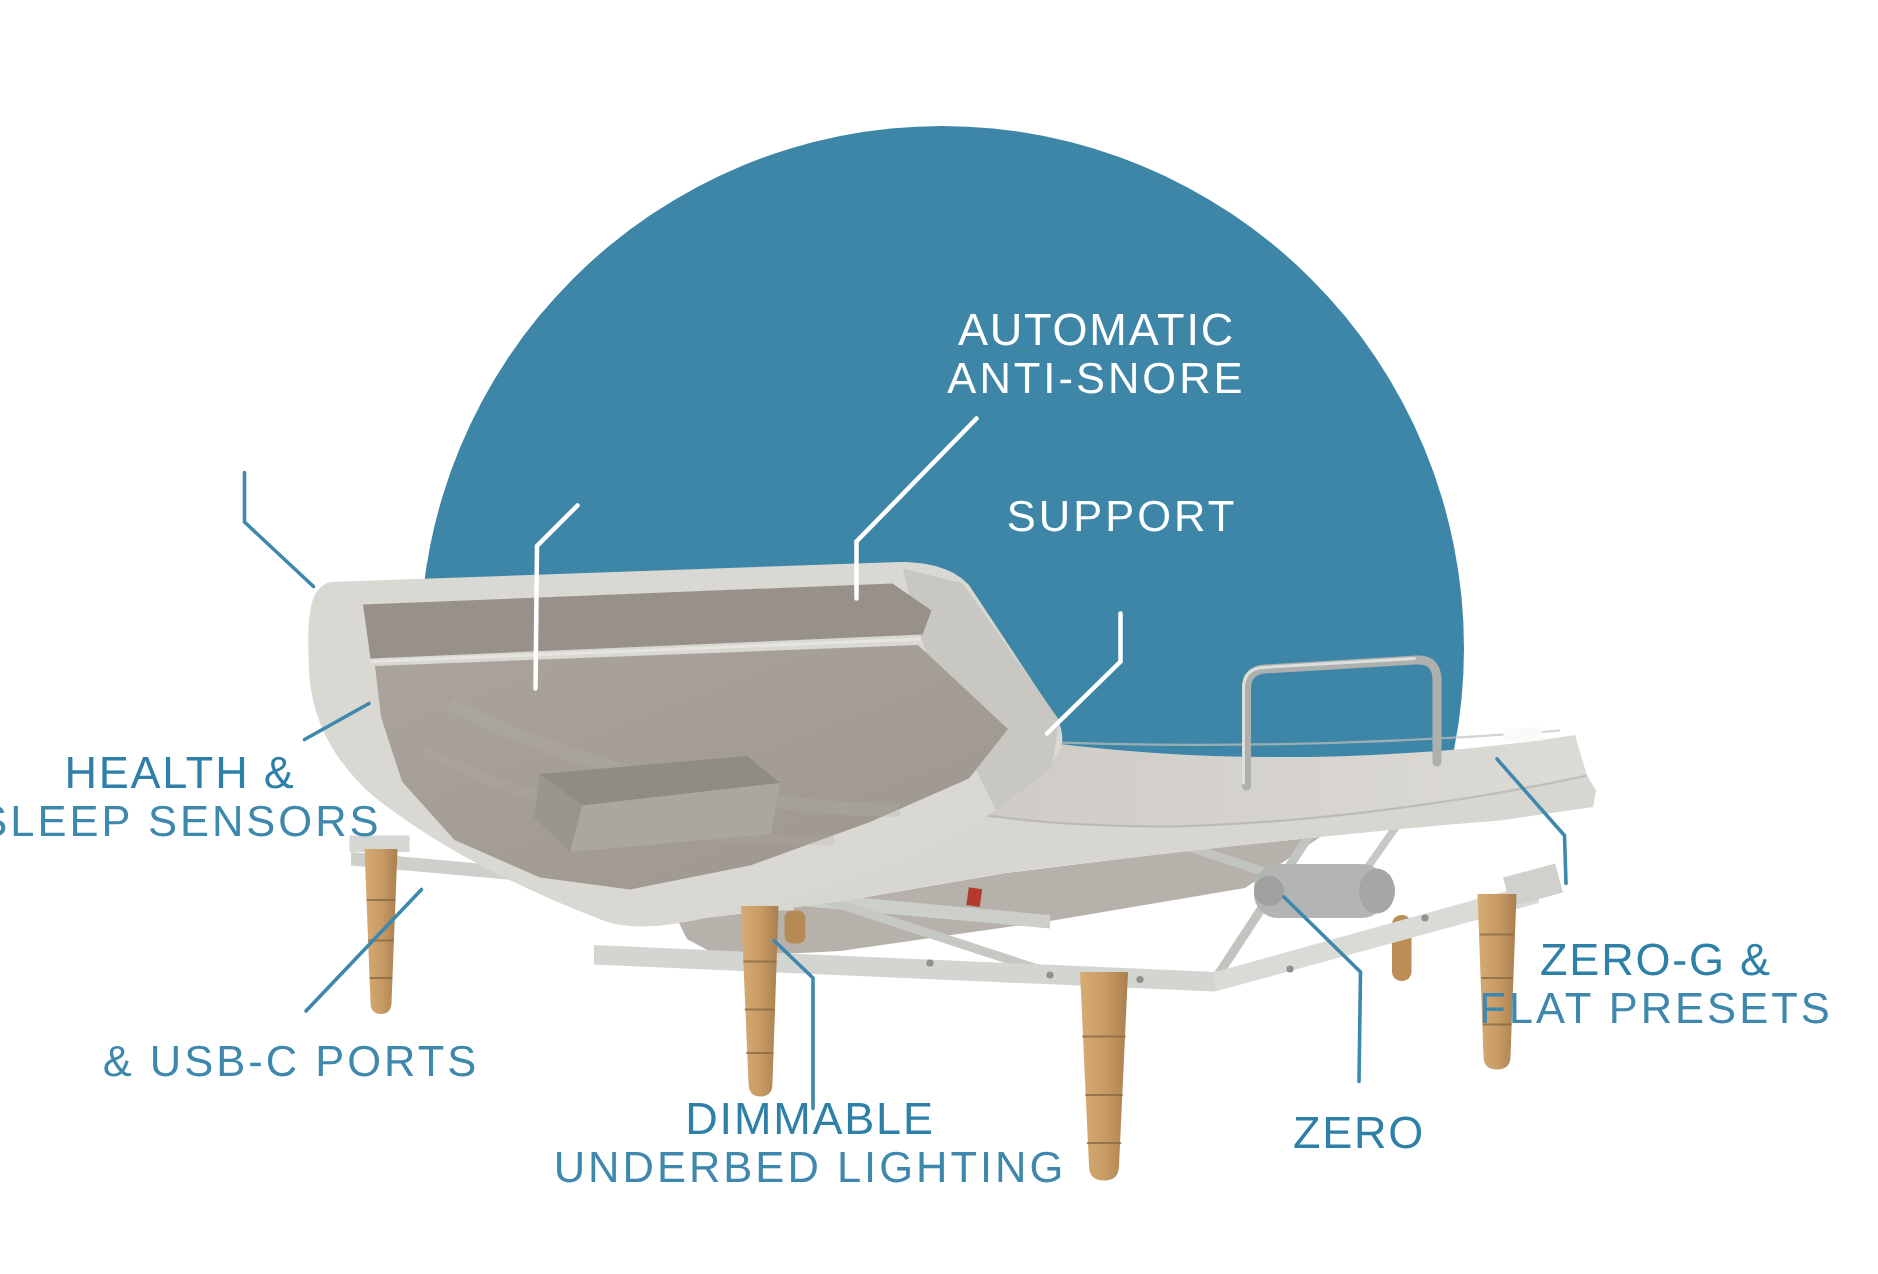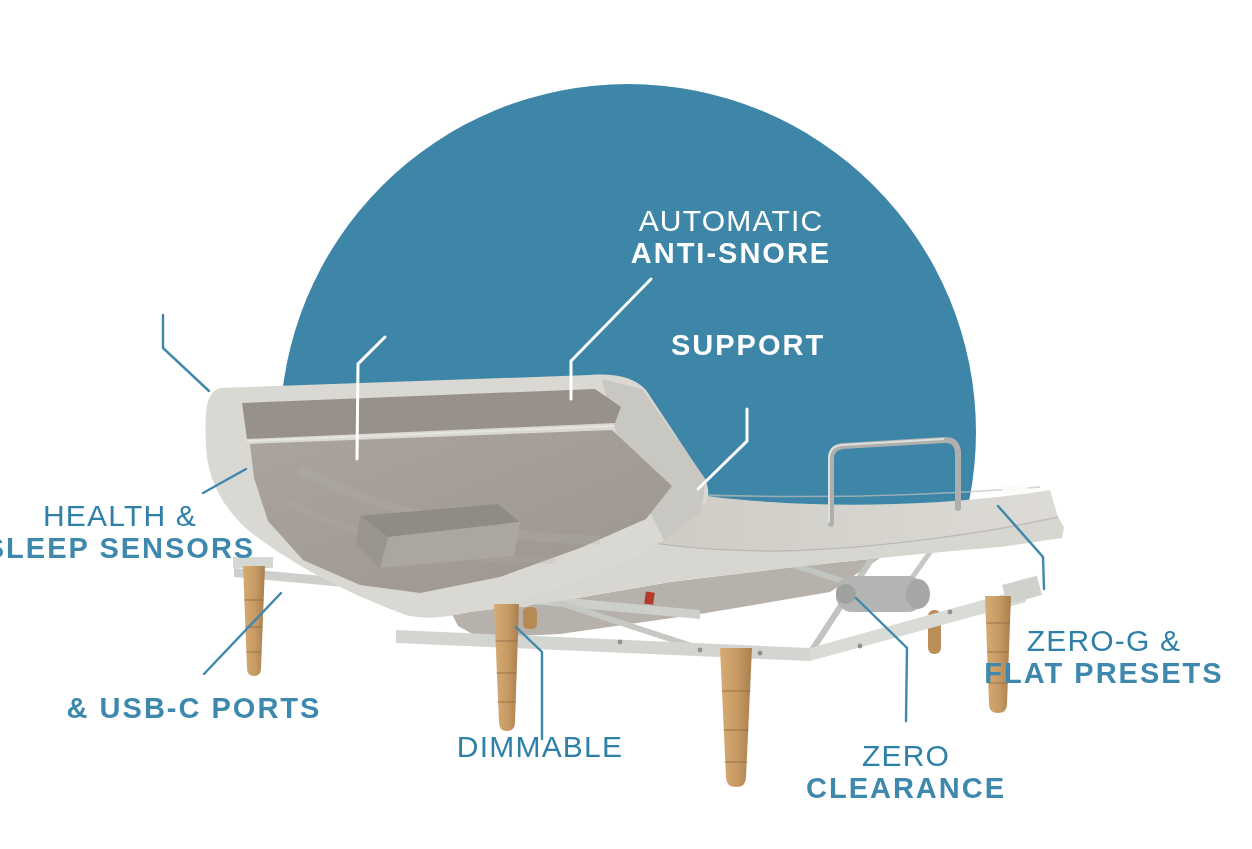--- a/index.html
+++ b/index.html
@@ -3,21 +3,21 @@
 <meta charset="utf-8">
 <style>
   html,body{margin:0;padding:0;background:#fff;}
   #stage{
     position:relative;width:1252px;height:849px;background:#fff;overflow:hidden;
     font-family:"Liberation Sans","DejaVu Sans",sans-serif;
   }
   #scene-svg{position:absolute;left:0;top:0;}
   .lbl{position:absolute;transform:translateX(-50%);text-align:center;white-space:nowrap;line-height:33px;}
   .lbl .b{font-size:30px;font-weight:400;letter-spacing:1.2px;}
-  .lbl .l{font-size:29px;font-weight:700;letter-spacing:2px;}
+  .lbl .l{font-size:29px;font-weight:400;letter-spacing:2px;}
   .lbl.teal .b{color:var(--accent,#2e80a8);}
   .lbl.teal .l{color:var(--accent-light,#3e88ad);}
   .lbl.white .b,.lbl.white .l{color:var(--white-text,#ffffff);}
   .lead-t{fill:none;stroke:var(--accent-light,#3e88ad);stroke-width:2.4;stroke-linecap:round;}
   .lead-w{fill:none;stroke:var(--white-text,#ffffff);stroke-width:3;stroke-linecap:round;}
 </style>
 </head>
 <body>
 
 <div id="stage" style="background: rgb(255, 255, 255);">
@@ -150,23 +150,23 @@
   </div>
   <div class="lbl teal" style="left:120px;top:499px">
     <div class="b">HEALTH &amp;</div>
     <div class="l">SLEEP SENSORS</div>
   </div>
   <div class="lbl teal" style="left:194px;top:692px">
     <div class="l">&amp; USB-C PORTS</div>
   </div>
   <div class="lbl teal" style="left:540px;top:730px">
     <div class="b">DIMMABLE</div>
+    <div class="l">UNDERBED LIGHTING</div>
   </div>
   <div class="lbl teal" style="left:906px;top:739px">
     <div class="b">ZERO</div>
-    <div class="l">CLEARANCE</div>
   </div>
   <div class="lbl teal" style="left:1104px;top:624px">
     <div class="b">ZERO-G &amp;</div>
     <div class="l">FLAT PRESETS</div>
   </div>
 
 </div>
 
 </body></html>

